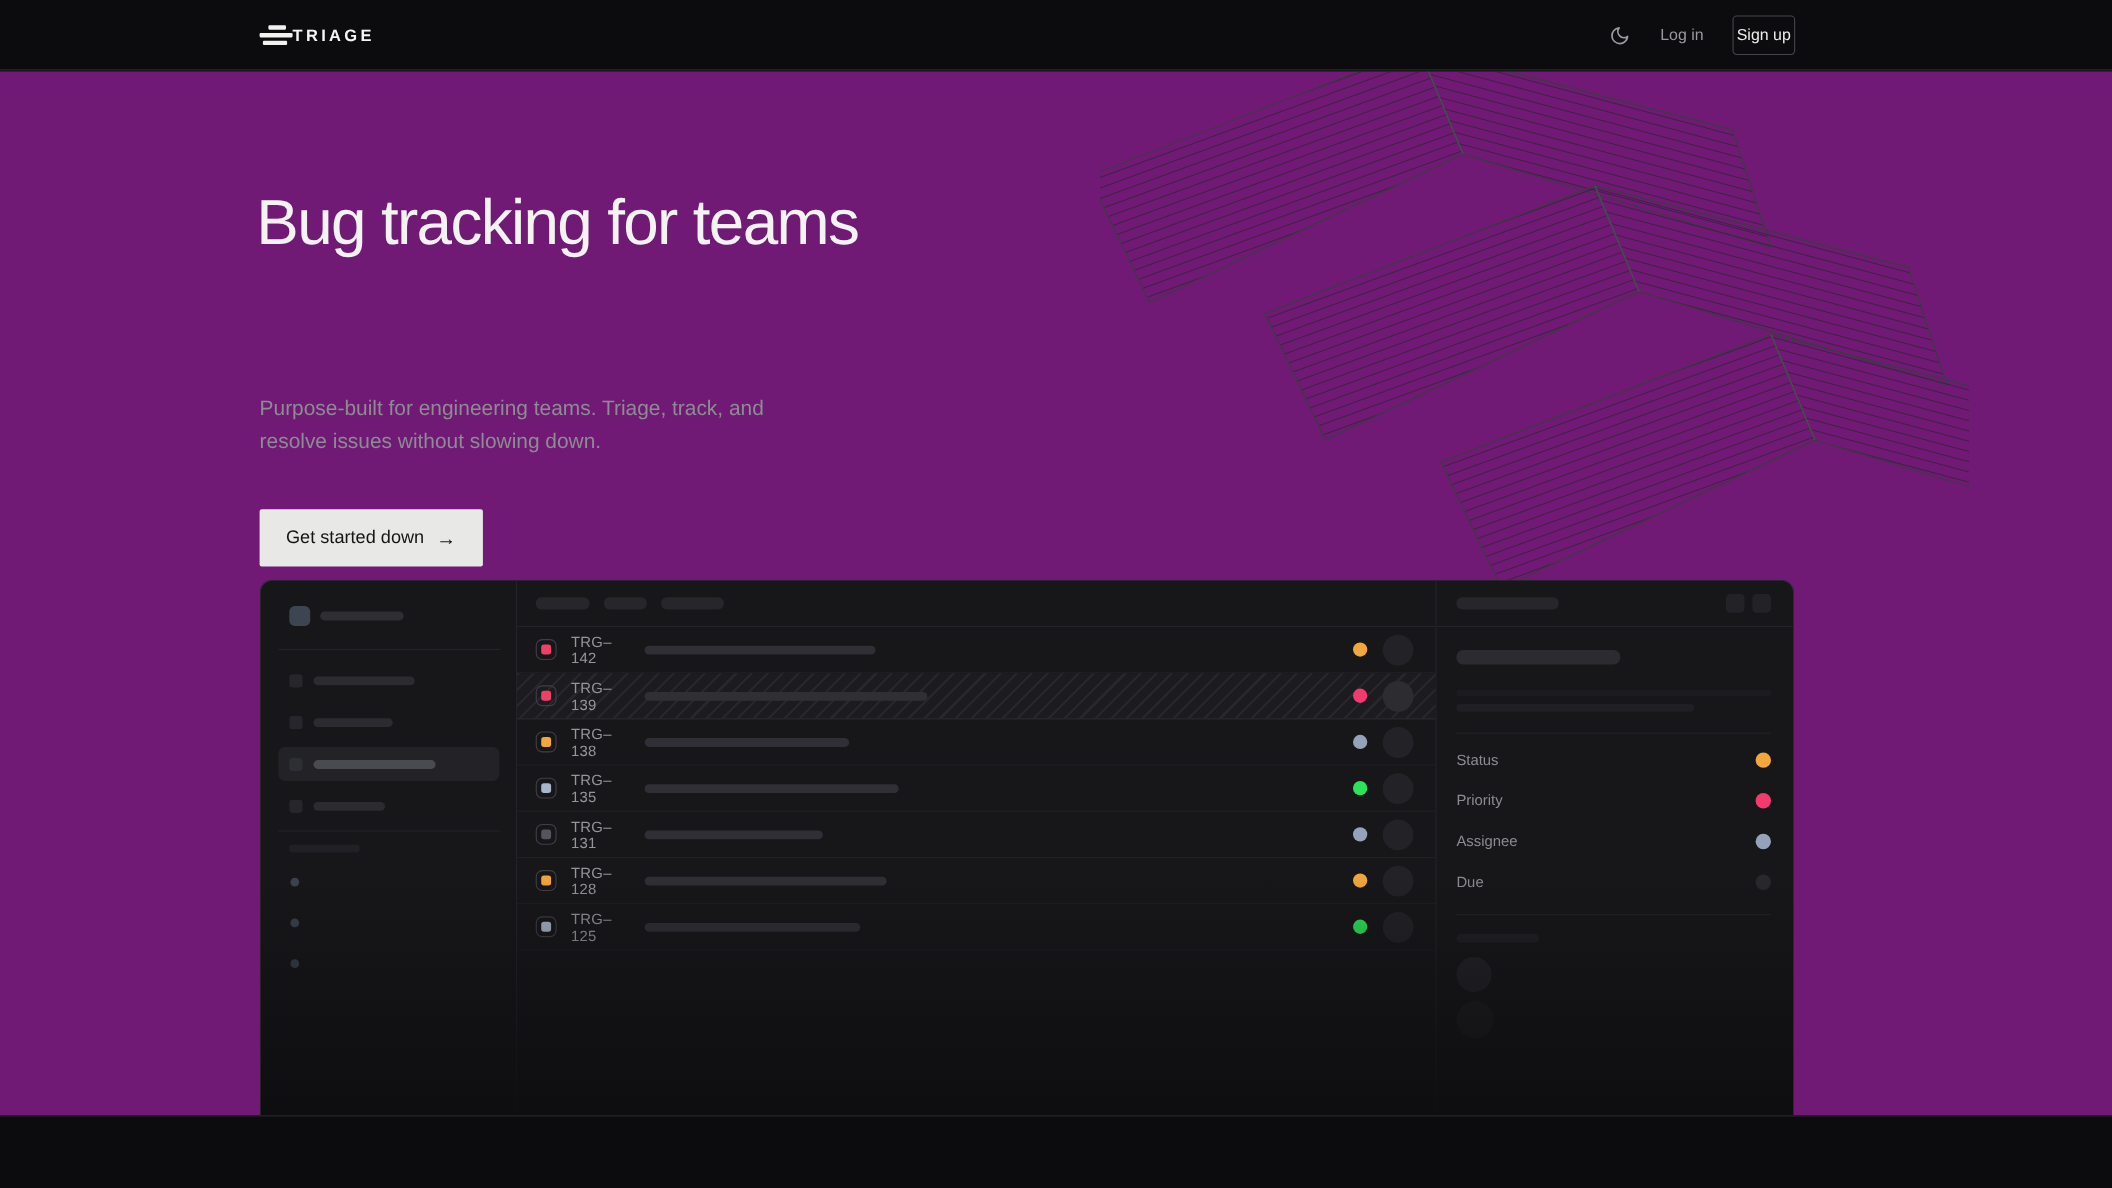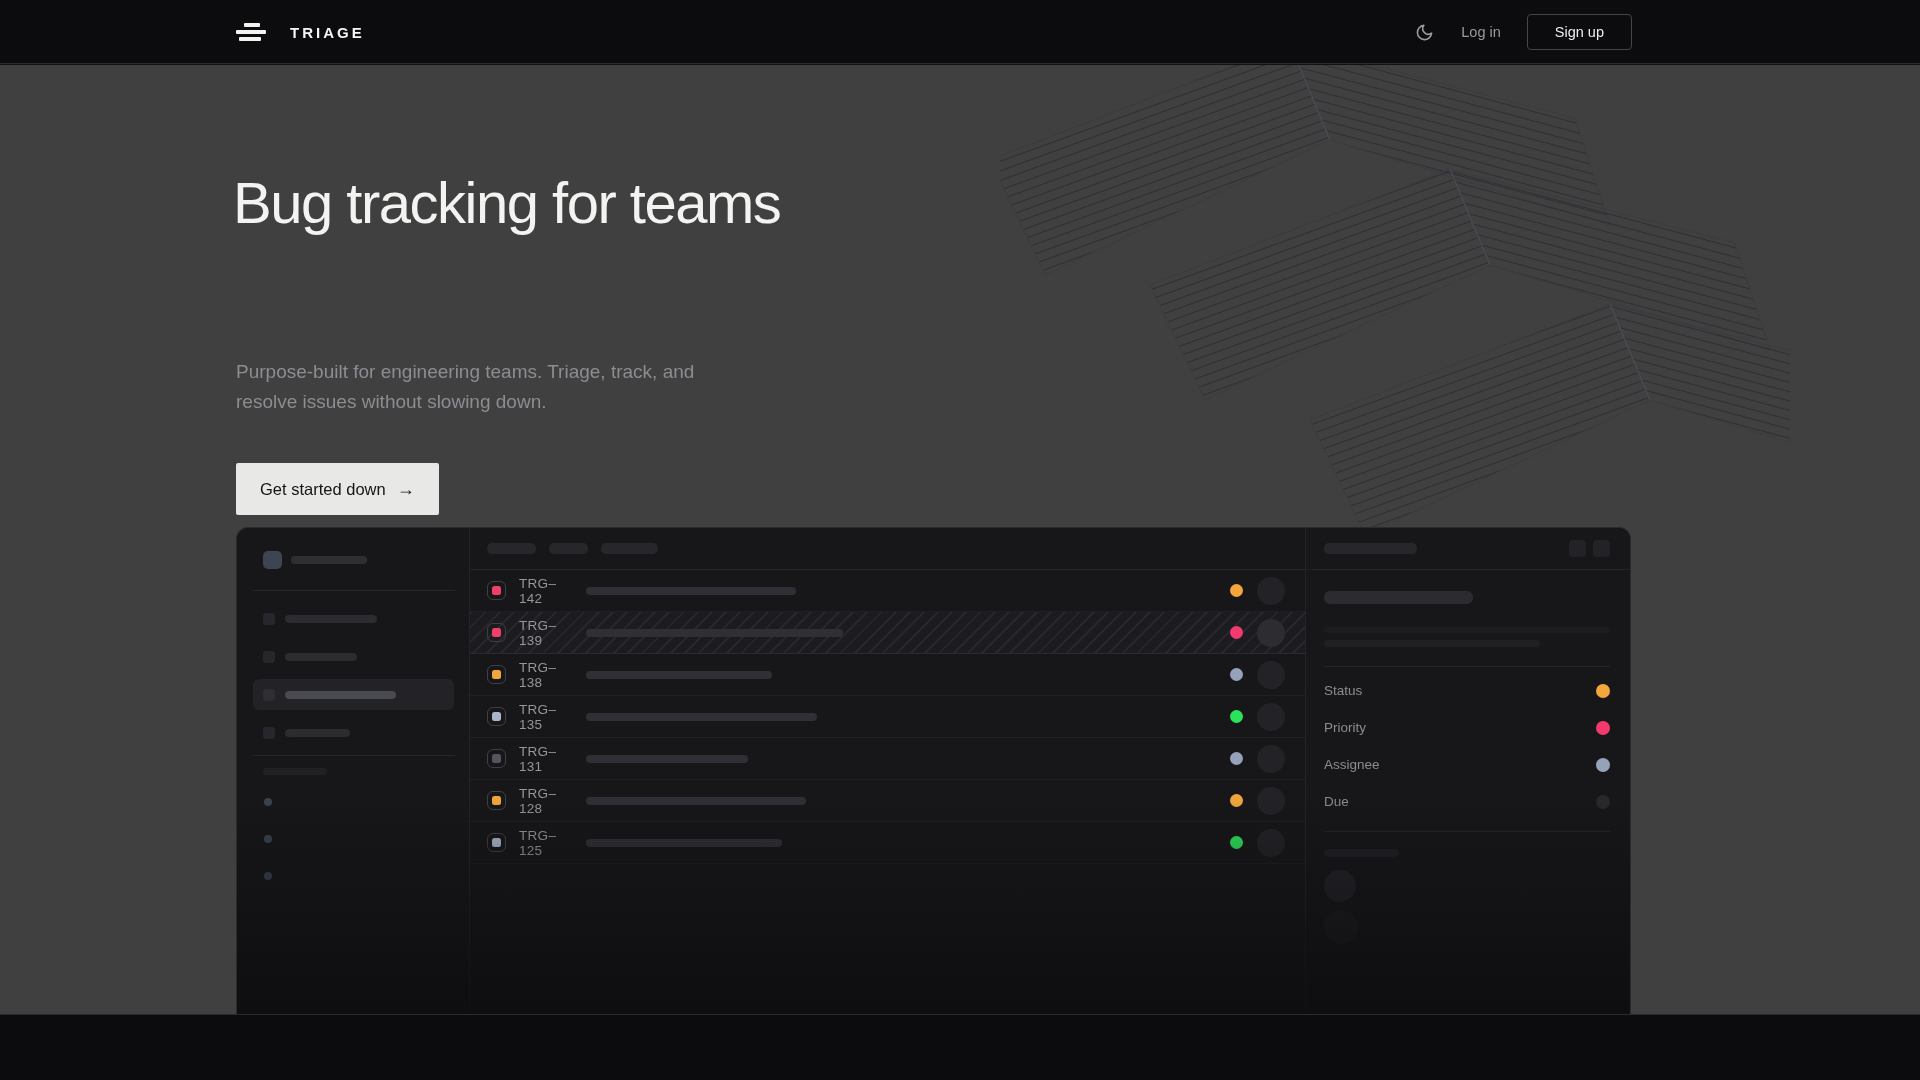--- a/index.html
+++ b/index.html
@@ -2,36 +2,36 @@
 <html><head>
 <meta charset="utf-8">
 <style>
   * { margin:0; padding:0; box-sizing:border-box; }
   html,body { width:1920px; height:1080px; overflow:hidden; }
   body { font-family:"Liberation Sans", sans-serif; background:#121214; position:relative; }
 
   
   .nav { position:absolute; top:0; left:0; width:1920px; height:64px;
          background:#0c0c0e; border-bottom:1px solid #2b2b31; z-index:30; }
-  .brand { position:absolute; left:236px; top:0; height:64px; display:flex; align-items:center; gap:24px; }
+  .brand { position:absolute; left:236px; top:0; height:64px; display:flex; align-items:center; gap:0; }
   .brand-icon { display:flex; flex-direction:column; gap:3px; width:30px; }
   .brand-icon i { display:block; height:4px; border-radius:1px; background:#f2f2f0; }
   .brand-icon i:nth-child(1){ width:16px; margin-left:8px; }
   .brand-icon i:nth-child(2){ width:30px; }
   .brand-icon i:nth-child(3){ width:22px; margin-left:3px; }
   .brand-name { color:#f5f5f3; font-size:15px; font-weight:700; letter-spacing:3px; }
   .nav-right { position:absolute; right:288px; top:0; height:64px; display:flex; align-items:center; gap:26px; }
   .moon-btn { width:22px; height:22px; display:flex; align-items:center; justify-content:center; cursor:pointer; background:none; border:none; }
   .login-link { color:#98989f; font-size:14.5px; cursor:pointer; text-decoration:none; }
   .signup-btn { background:transparent; border:1px solid #45454c; border-radius:4px;
-                color:#ededeb; font-size:14.5px; padding:9px 27px; cursor:pointer;
+                color:#ededeb; font-size:14.5px; padding:9px 3px; cursor:pointer;
                 font-family:"Liberation Sans",sans-serif; }
 
   
-  .hero { position:absolute; top:65px; left:0; width:1920px; height:949px; background:#404040; overflow:hidden; }
+  .hero { position:absolute; top:65px; left:0; width:1920px; height:949px; background:#701a75; overflow:hidden; }
   .deco { position:absolute; left:1000px; top:0; width:790px; height:500px; z-index:1; pointer-events:none; }
   .hero-title { position:absolute; left:233px; top:106px; font-size:58px; line-height:63px;
                 font-weight:500; letter-spacing:-1.5px; color:#f3f3f1; z-index:5; }
   .hero-title span { display:block; }
   .hero-sub { position:absolute; left:236px; top:292px; width:490px; font-size:19px;
               line-height:30px; color:#8c8c92; z-index:5; }
   .cta-btn { position:absolute; left:236px; top:398px; height:52px; padding:0 24px;
              background:#e8e8e6; color:#151517; border:none; border-radius:2px;
              font-size:16.5px; font-weight:500; display:flex; align-items:center; gap:11px;
              cursor:pointer; z-index:5; font-family:"Liberation Sans",sans-serif; }

